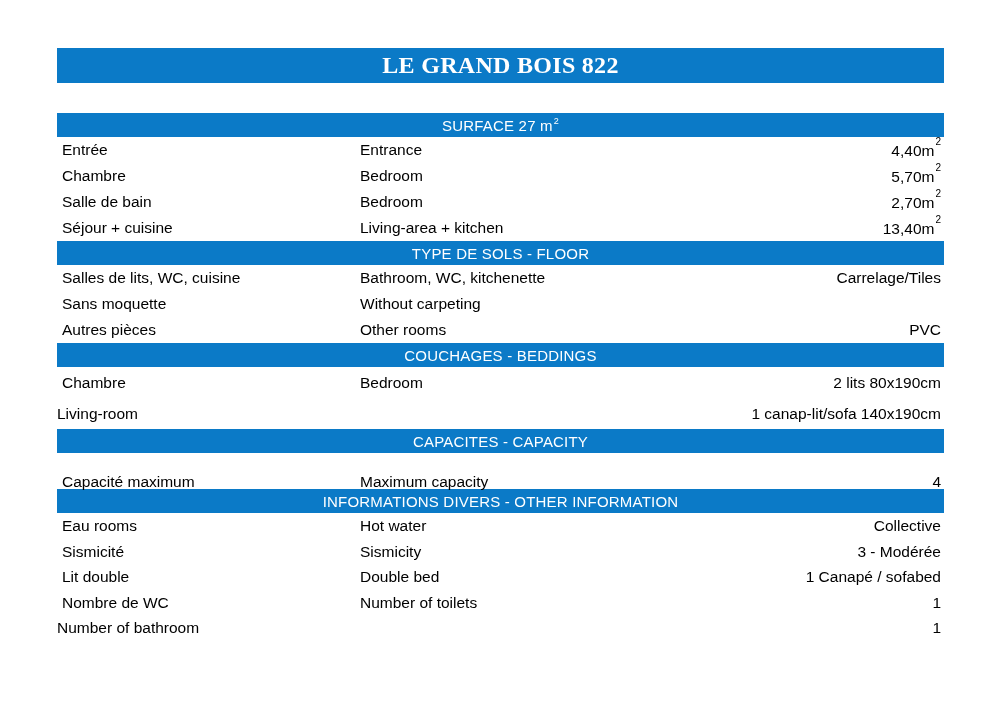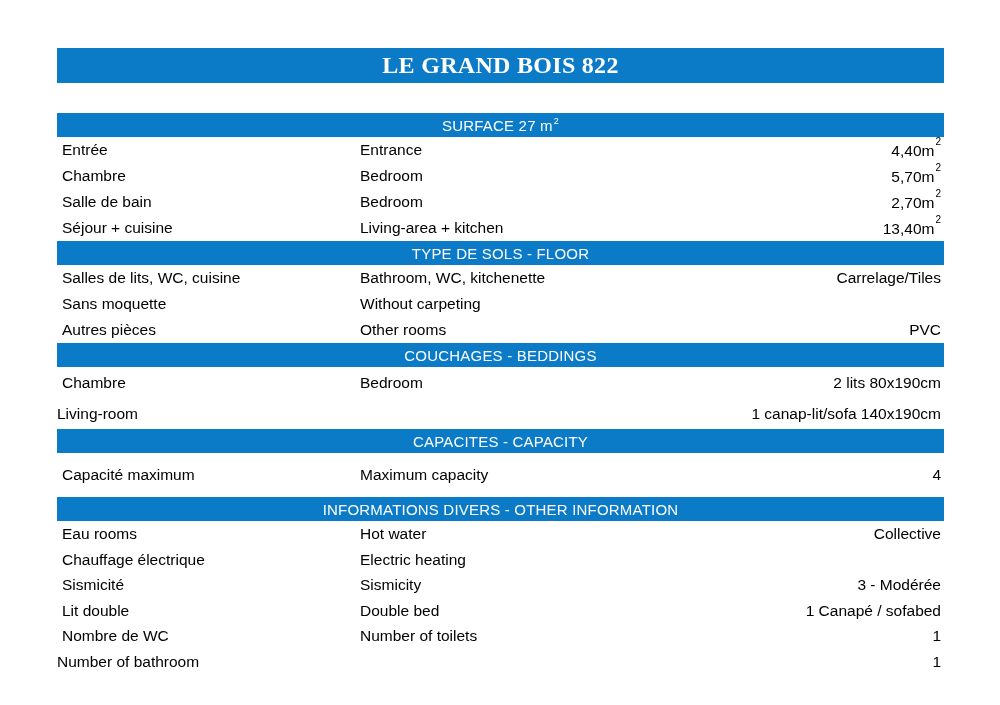--- a/index.html
+++ b/index.html
@@ -84,21 +84,21 @@
     white-space: nowrap;
   }
   .cell-value sup {
     font-size: 10px;
     position: relative;
     top: -5px;
     margin-left: 1px;
   }
   
   .section-2 .row { height: 31px; }
-  .section-3 .row { height: 44px; }
+  .section-3 .row { height: 36px; align-items: flex-end; }
   .section-4 .row { height: 25.5px; }
 </style>
 </head>
 <body>
 
 <div class="page">
   <div class="content">
     <div class="title-banner">
       <span>LE GRAND BOIS 822</span>
     </div>
@@ -176,25 +176,20 @@
         <div class="section section-4">
           <div class="banner">
             <span>INFORMATIONS DIVERS - OTHER INFORMATION</span>
           </div>
           <div class="row">
             <div class="cell-fr">Eau rooms</div>
             <div class="cell-en">Hot water</div>
             <div class="cell-value"><span>Collective</span></div>
           </div>
           <div class="row">
-            <div class="cell-fr">Chauffage électrique</div>
-            <div class="cell-en">Electric heating</div>
-            <div class="cell-value"><span></span></div>
-          </div>
-          <div class="row">
             <div class="cell-fr">Sismicité</div>
             <div class="cell-en">Sismicity</div>
             <div class="cell-value"><span>3 - Modérée</span></div>
           </div>
           <div class="row">
             <div class="cell-fr">Lit double</div>
             <div class="cell-en">Double bed</div>
             <div class="cell-value"><span>1 Canapé / sofabed</span></div>
           </div>
           <div class="row">

